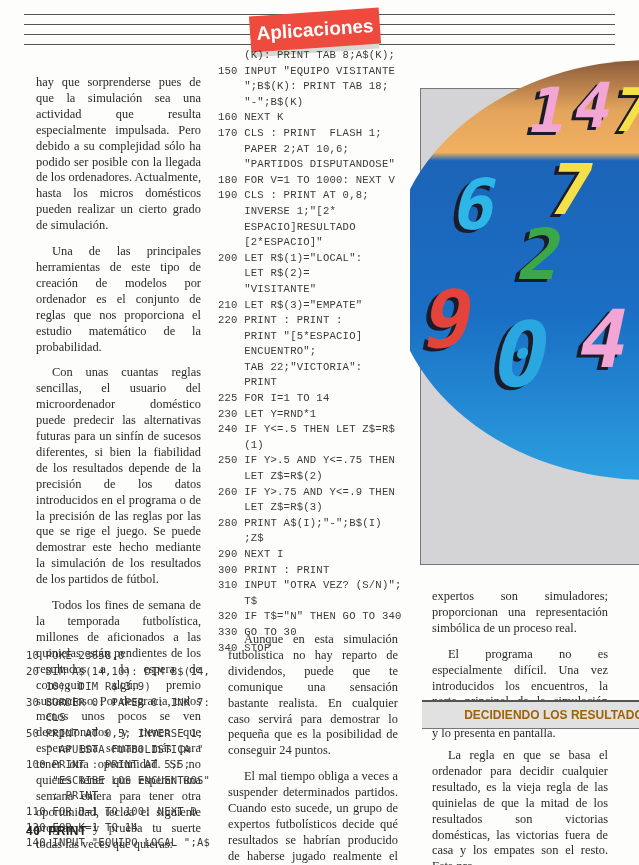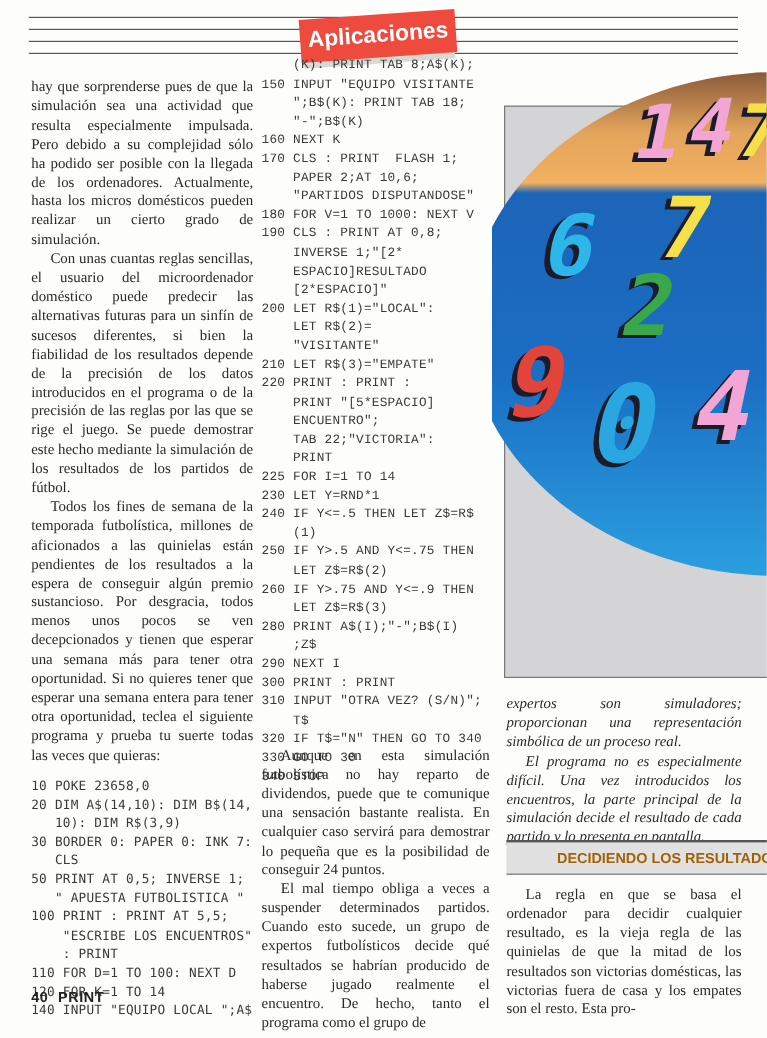--- a/index.html
+++ b/index.html
@@ -10,31 +10,31 @@
   .header-lines { position: absolute; top: 14px; left: 24px; right: 24px; height: 36px; }
   .hl { position: absolute; left: 0; right: 0; height: 1.4px; background: #555; }
   .banner {
     position: absolute; top: 12px; left: 250px; width: 130px; height: 36px;
     background: #ef4a3e; transform: rotate(-4deg); box-shadow: 0 7px 0 -2px #d9d9d4;
     display: flex; align-items: center; justify-content: center;
   }
   .banner span { color: #fff; font-family: "Liberation Sans", sans-serif; font-weight: bold; font-size: 19px; }
 
   .col { position: absolute; font-size: 12.4px; line-height: 15.9px; text-align: justify; }
-  .col p { margin: 0; text-indent: 16px; }
+  .col p { margin: 10px; text-indent: 16px; }
   .col p.noind { text-indent: 0; }
   #col1 { left: 26px; top: 65px; width: 185px; }
   .code {
     position: absolute; font-family: "DejaVu Sans Mono", monospace; font-size: 10.6px; line-height: 15.6px;
     color: #3a3a3a; white-space: pre; letter-spacing: 0.2px;
   }
   #code1 { left: 26px; top: 636px; margin-top: 12px; }
   #code2 { left: 218px; top: 48px; font-family: Liberation Mono, monospace; }
   #col2 { left: 218px; top: 622px; width: 190px; }
-  #col3 { left: 422px; top: 579px; width: 196px; font-style: italic; }
+  #col3 { left: 422px; top: 579px; width: 196px; }
   #col3b { left: 422px; top: 738px; width: 196px; }
 
   .section-head {
     position: absolute; left: 422px; top: 700px; width: 200px; height: 26px;
     background: #e1e1e1; border-top: 2px solid #555; border-bottom: 1px solid #777;
     font-family: "Liberation Sans", sans-serif; font-weight: bold; font-size: 12px; color: #a16207;
     display: flex; align-items: center; justify-content: center; padding-left: 36px;
   }
   .footer {
     position: absolute; left: 26px; top: 824px; font-family: "Liberation Sans", sans-serif;
@@ -61,20 +61,21 @@
   <div class="hl" style="top:10px"></div>
   <div class="hl" style="top:20px"></div>
   <div class="hl" style="top:30px"></div>
 </div>
 <div class="banner">
   <span>Aplicaciones</span>
 </div>
 
 <div class="col" id="col1">
   <p class="noind">hay que sorprenderse pues de que la simulación sea una actividad que resulta especialmente impulsada. Pero debido a su complejidad sólo ha podido ser posible con la llegada de los ordenadores. Actualmente, hasta los micros domésticos pueden realizar un cierto grado de simulación.</p>
+  <p>Una de las principales herramientas de este tipo de creación de modelos por ordenador es el conjunto de reglas que nos proporciona el estudio matemático de la probabilidad.</p>
   <p>Con unas cuantas reglas sencillas, el usuario del microordenador doméstico puede predecir las alternativas futuras para un sinfín de sucesos diferentes, si bien la fiabilidad de los resultados depende de la precisión de los datos introducidos en el programa o de la precisión de las reglas por las que se rige el juego. Se puede demostrar este hecho mediante la simulación de los resultados de los partidos de fútbol.</p>
   <p>Todos los fines de semana de la temporada futbolística, millones de aficionados a las quinielas están pendientes de los resultados a la espera de conseguir algún premio sustancioso. Por desgracia, todos menos unos pocos se ven decepcionados y tienen que esperar una semana más para tener otra oportunidad. Si no quieres tener que esperar una semana entera para tener otra oportunidad, teclea el siguiente programa y prueba tu suerte todas las veces que quieras:</p>
 </div>
 
 <div class="code" id="code1"><div>10 POKE 23658,0</div><div>20 DIM A$(14,10): DIM B$(14,</div><div>   10): DIM R$(3,9)</div><div>30 BORDER 0: PAPER 0: INK 7:</div><div>   CLS</div><div>50 PRINT AT 0,5; INVERSE 1;</div><div>   " APUESTA FUTBOLISTICA "</div><div>100 PRINT : PRINT AT 5,5;</div><div>    "ESCRIBE LOS ENCUENTROS"</div><div>    : PRINT</div><div>110 FOR D=1 TO 100: NEXT D</div><div>120 FOR K=1 TO 14</div><div>140 INPUT "EQUIPO LOCAL ";A$</div></div>
 <div class="code" id="code2"><div>    (K): PRINT TAB 8;A$(K);</div><div>150 INPUT "EQUIPO VISITANTE</div><div>    ";B$(K): PRINT TAB 18;</div><div>    "-";B$(K)</div><div>160 NEXT K</div><div>170 CLS : PRINT  FLASH 1;</div><div>    PAPER 2;AT 10,6;</div><div>    "PARTIDOS DISPUTANDOSE"</div><div>180 FOR V=1 TO 1000: NEXT V</div><div>190 CLS : PRINT AT 0,8;</div><div>    INVERSE 1;"[2*</div><div>    ESPACIO]RESULTADO</div><div>    [2*ESPACIO]"</div><div>200 LET R$(1)="LOCAL":</div><div>    LET R$(2)=</div><div>    "VISITANTE"</div><div>210 LET R$(3)="EMPATE"</div><div>220 PRINT : PRINT :</div><div>    PRINT "[5*ESPACIO]</div><div>    ENCUENTRO";</div><div>    TAB 22;"VICTORIA":</div><div>    PRINT</div><div>225 FOR I=1 TO 14</div><div>230 LET Y=RND*1</div><div>240 IF Y&lt;=.5 THEN LET Z$=R$</div><div>    (1)</div><div>250 IF Y&gt;.5 AND Y&lt;=.75 THEN</div><div>    LET Z$=R$(2)</div><div>260 IF Y&gt;.75 AND Y&lt;=.9 THEN</div><div>    LET Z$=R$(3)</div><div>280 PRINT A$(I);"-";B$(I)</div><div>    ;Z$</div><div>290 NEXT I</div><div>300 PRINT : PRINT</div><div>310 INPUT "OTRA VEZ? (S/N)";</div><div>    T$</div><div>320 IF T$="N" THEN GO TO 340</div><div>330 GO TO 30</div><div>340 STOP</div></div>
 
 <div class="illustration">
   <div class="illu-bg"></div>
   <div class="globe"></div>

